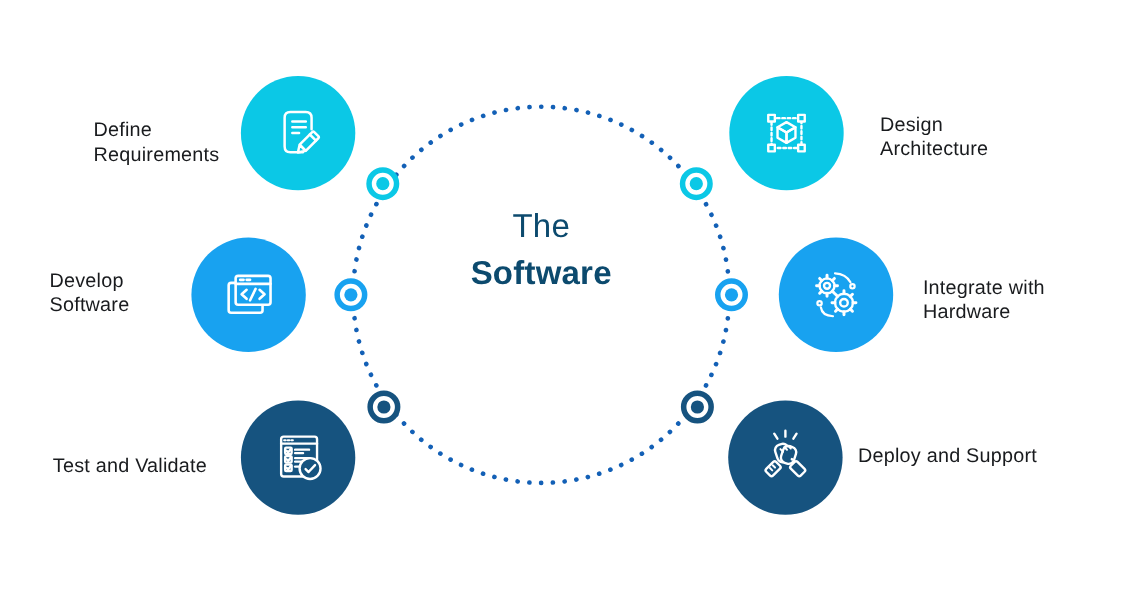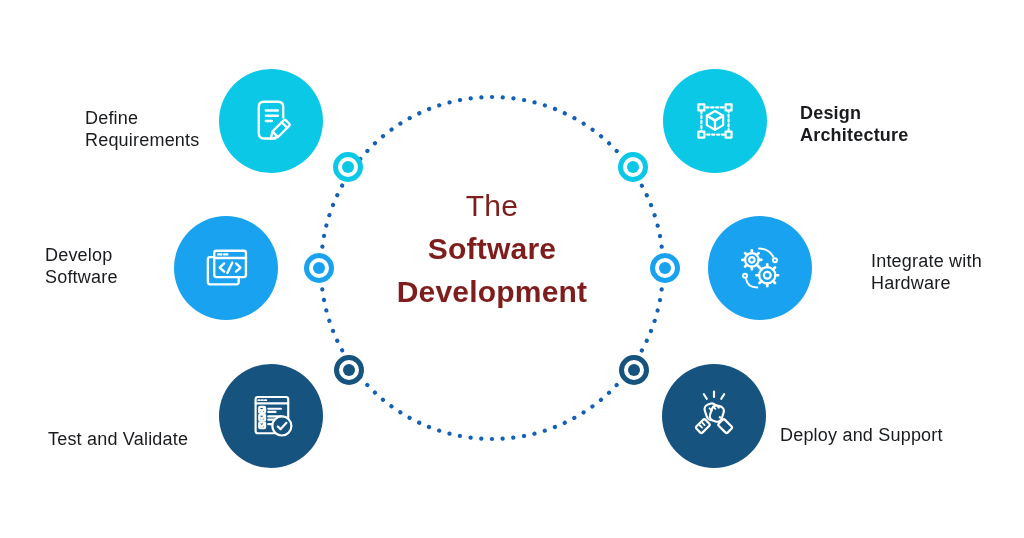--- a/index.html
+++ b/index.html
@@ -4,21 +4,21 @@
 <style>
   html,body{margin:0;padding:0;background:#fff;}
   #canvas{position:relative;width:1024px;height:538px;background:#ffffff;overflow:hidden;
           font-family:"Liberation Sans",sans-serif;}
 
   
   #ring-svg{position:absolute;left:0;top:0;}
 
   
   .title{position:absolute;left:342px;top:184px;width:300px;text-align:center;
-         font-size:30px;line-height:43px;color:#7f1d1d;letter-spacing:.2px;}
+         font-size:30px;line-height:43px;color:#0c4a6e;letter-spacing:.2px;}
   .title .bold{font-weight:700;}
 
   
   .node{position:absolute;width:104px;height:104px;border-radius:50%;
         display:flex;align-items:center;justify-content:center;}
   .node-cyan{background:#0bc8e6;}
   .node-blue{background:#18a2f0;}
   .node-navy{background:#16537f;}
   #node-define{left:219px;top:69px;}
   #node-develop{left:174px;top:216px;}
@@ -39,40 +39,39 @@
   #marker-lb{left:334px;top:355px;}
   #marker-rt{left:618px;top:152px;}
   #marker-r{left:650px;top:253px;}
   #marker-rb{left:619px;top:355px;}
 
   
   .label{position:absolute;font-size:18px;line-height:22px;color:#191b1e;
          white-space:pre-line;letter-spacing:.2px;}
   #label-define{left:85px;top:107px;}
   #label-develop{left:45px;top:244px;}
-  #label-test{left:48px;top:428px;}
-  #label-design{left:800px;top:102px;font-weight:bold;}
-  #label-integrate{left:839px;top:250px;margin-left:32px;}
-  #label-deploy{left:780px;top:424px;}
+  #label-test{left:48px;top:412px;}
+  #label-design{left:800px;top:102px;}
+  #label-integrate{left:839px;top:250px;}
+  #label-deploy{left:780px;top:403px;}
 
   .icon-svg{display:block;}
 </style>
 </head>
 <body>
 
 <div id="canvas">
 
   <svg id="ring-svg" width="1024" height="538">
     <circle cx="492" cy="268" r="171" fill="none" stroke="#1360b6" stroke-width="4.2" stroke-linecap="round" stroke-dasharray="0.1 10.64"></circle>
   </svg>
 
   <div class="title">
     <div>The</div>
     <div class="bold">Software</div>
-    <div class="bold">Development</div>
   </div>
 
   <div class="marker marker-cyan" id="marker-lt">
       <div class="dot"></div>
     </div>
   <div class="marker marker-blue" id="marker-l">
       <div class="dot"></div>
     </div>
   <div class="marker marker-navy" id="marker-lb">
       <div class="dot"></div>

